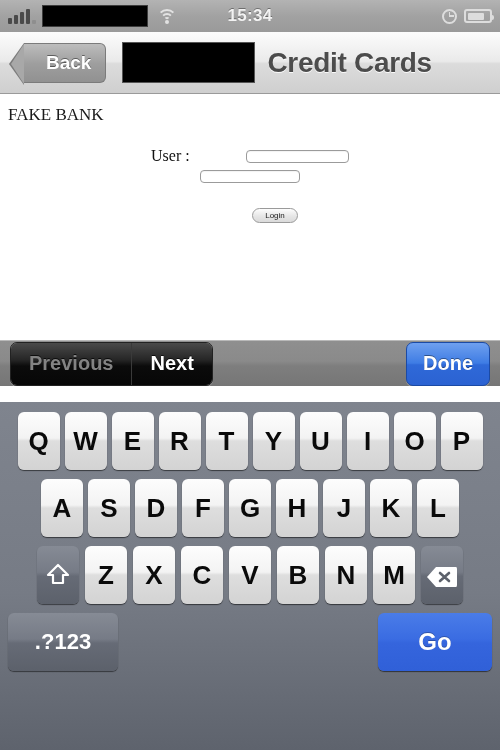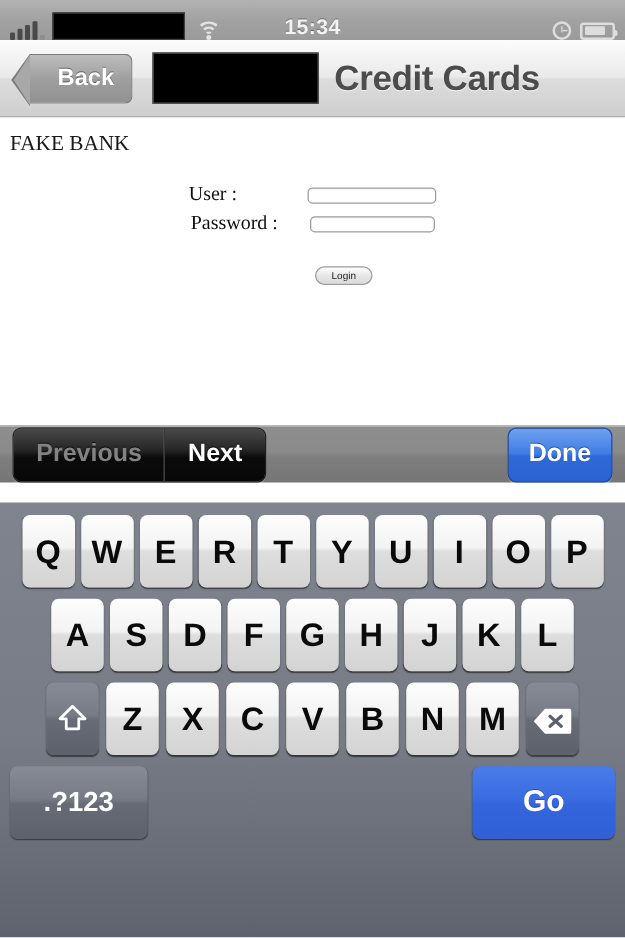--- a/index.html
+++ b/index.html
@@ -7,21 +7,21 @@
     width:500px; height:750px;
     font-family:"Liberation Sans", sans-serif;
     overflow:hidden; background:#fff;
   }
   #screen { position:relative; width:500px; height:750px; }
 
   
   .statusbar {
     position:absolute; top:0; left:0; width:500px; height:32px;
     background:linear-gradient(to bottom,#b3b3b3 0%,#a2a2a2 50%,#9a9a9a 100%);
-    display:flex; align-items:flex-end; padding:0 8px;
+    display:flex; align-items:center; padding:0 8px;
   }
   .sig { display:flex; align-items:flex-end; gap:2px; height:16px; margin-right:6px; }
   .sig i { display:block; width:4px; background:#4a4a4a; border-radius:1px; }
   .sig i.b1{height:6px;} .sig i.b2{height:9px;} .sig i.b3{height:12px;}
   .sig i.b4{height:15px;} .sig i.b5{height:4px; background:#8e8e8e;}
   .redact-carrier {
     width:106px; height:22px; background:#000;
     border:1px solid #3d3d3d;
   }
   .wifi { position:relative; width:22px; height:16px; margin-left:8px; }
@@ -250,21 +250,20 @@
   </div>
 
   <div class="content">
     <div class="bank-title">FAKE BANK</div>
     <div class="form">
       <div class="form-row">
         <div class="form-label">User :</div>
         <input class="form-input user" type="text" placeholder="" style="">
       </div>
       <div class="form-row">
-        <div class="form-label">Password :</div>
         <input class="form-input pass" type="password" placeholder="" style="">
       </div>
       <div class="login-wrap">
         <button class="login-btn">Login</button>
       </div>
     </div>
   </div>
 
   <div class="kb-toolbar">
     <div class="seg">

